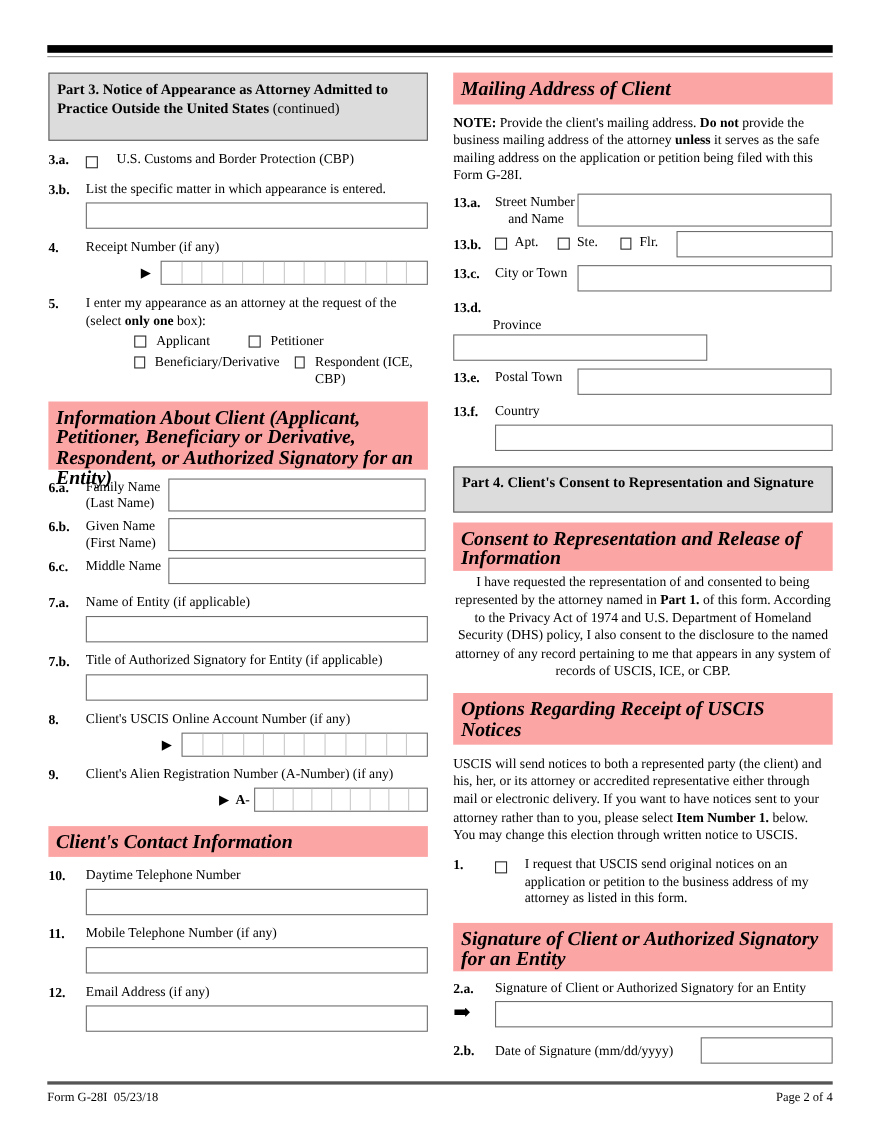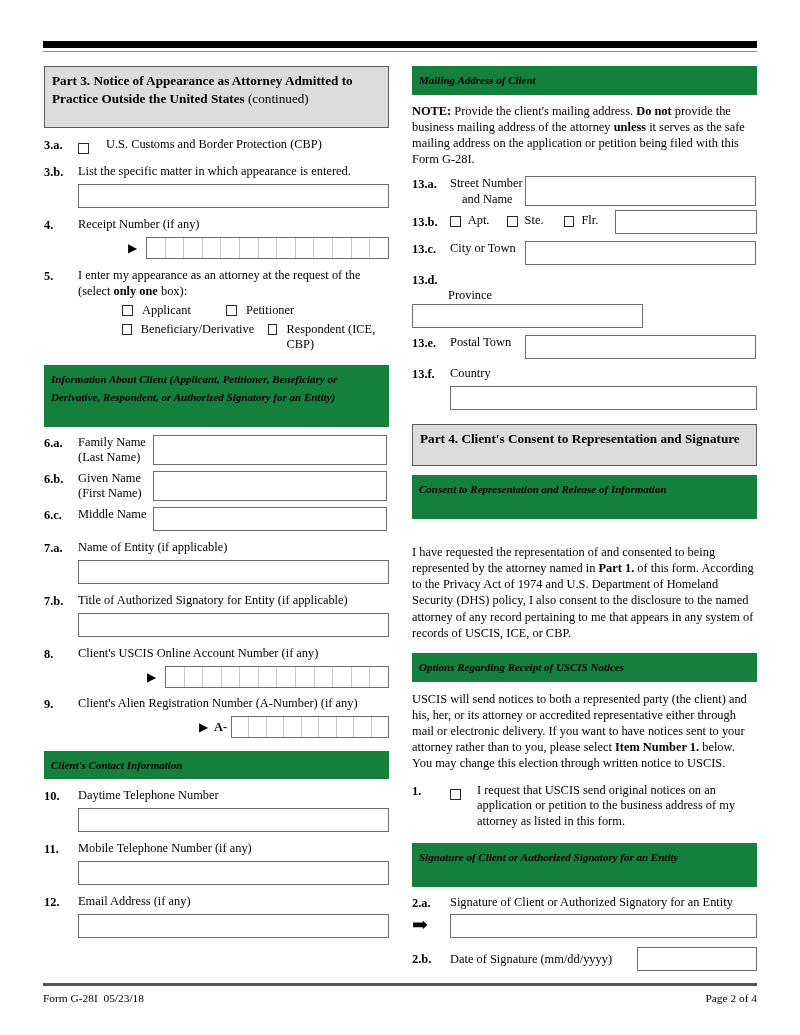--- a/index.html
+++ b/index.html
@@ -57,24 +57,24 @@
     font-size: 13.2px;
     line-height: 17.5px;
     padding: 5px 7px 6px 7px;
     box-sizing: border-box;
   }
   .part-header .cont {
     font-weight: normal;
     margin-top: 24px;
   }
   .sub-header {
-    background: #15803d;
+    background: #fca5a5;
     font-weight: bold;
     font-style: italic;
-    font-size: 11px;
+    font-size: 18px;
     line-height: 18.5px;
     padding: 5px 7px 5px 7px;
     box-sizing: border-box;
   }
   
   .row {
     display: flex;
     align-items: flex-start;
   }
   .num {
@@ -399,21 +399,21 @@
       <div class="lbl">Country</div>
     </div>
     <div style="margin-left:38px;margin-top:4px;">
       <div class="tbox" style="width:307px;"></div>
     </div>
 
     <div class="part-header" style="margin-top:14px;height:42px;">Part 4.  Client's Consent to Representation and Signature</div>
 
     <div class="sub-header" style="margin-top:9px;height:44px;">Consent to Representation and Release of Information</div>
 
-    <div class="para" style="margin-top:25px;">
+    <div class="para" style="margin-top:2px;text-align:center;">
       <span>I have requested the representation of and consented to being represented by the attorney named in </span><span class="b">Part 1.</span><span> of this form.  According to the Privacy Act of 1974 and U.S. Department of Homeland Security (DHS) policy, I also consent to the disclosure to the named attorney of any record pertaining to me that appears in any system of records of USCIS, ICE, or CBP.</span>
     </div>
 
     <div class="sub-header" style="margin-top:12px;">Options Regarding Receipt of USCIS Notices</div>
 
     <div class="para" style="margin-top:9px;">
       <span>USCIS will send notices to both a represented party (the client) and his, her, or its attorney or accredited representative either through mail or electronic delivery.  If you want to have notices sent to your attorney rather than to you, please select </span><span class="b">Item Number 1.</span><span> below.  You may change this election through written notice to USCIS.</span>
     </div>
 
     <div class="row" style="margin-top:11px;">

